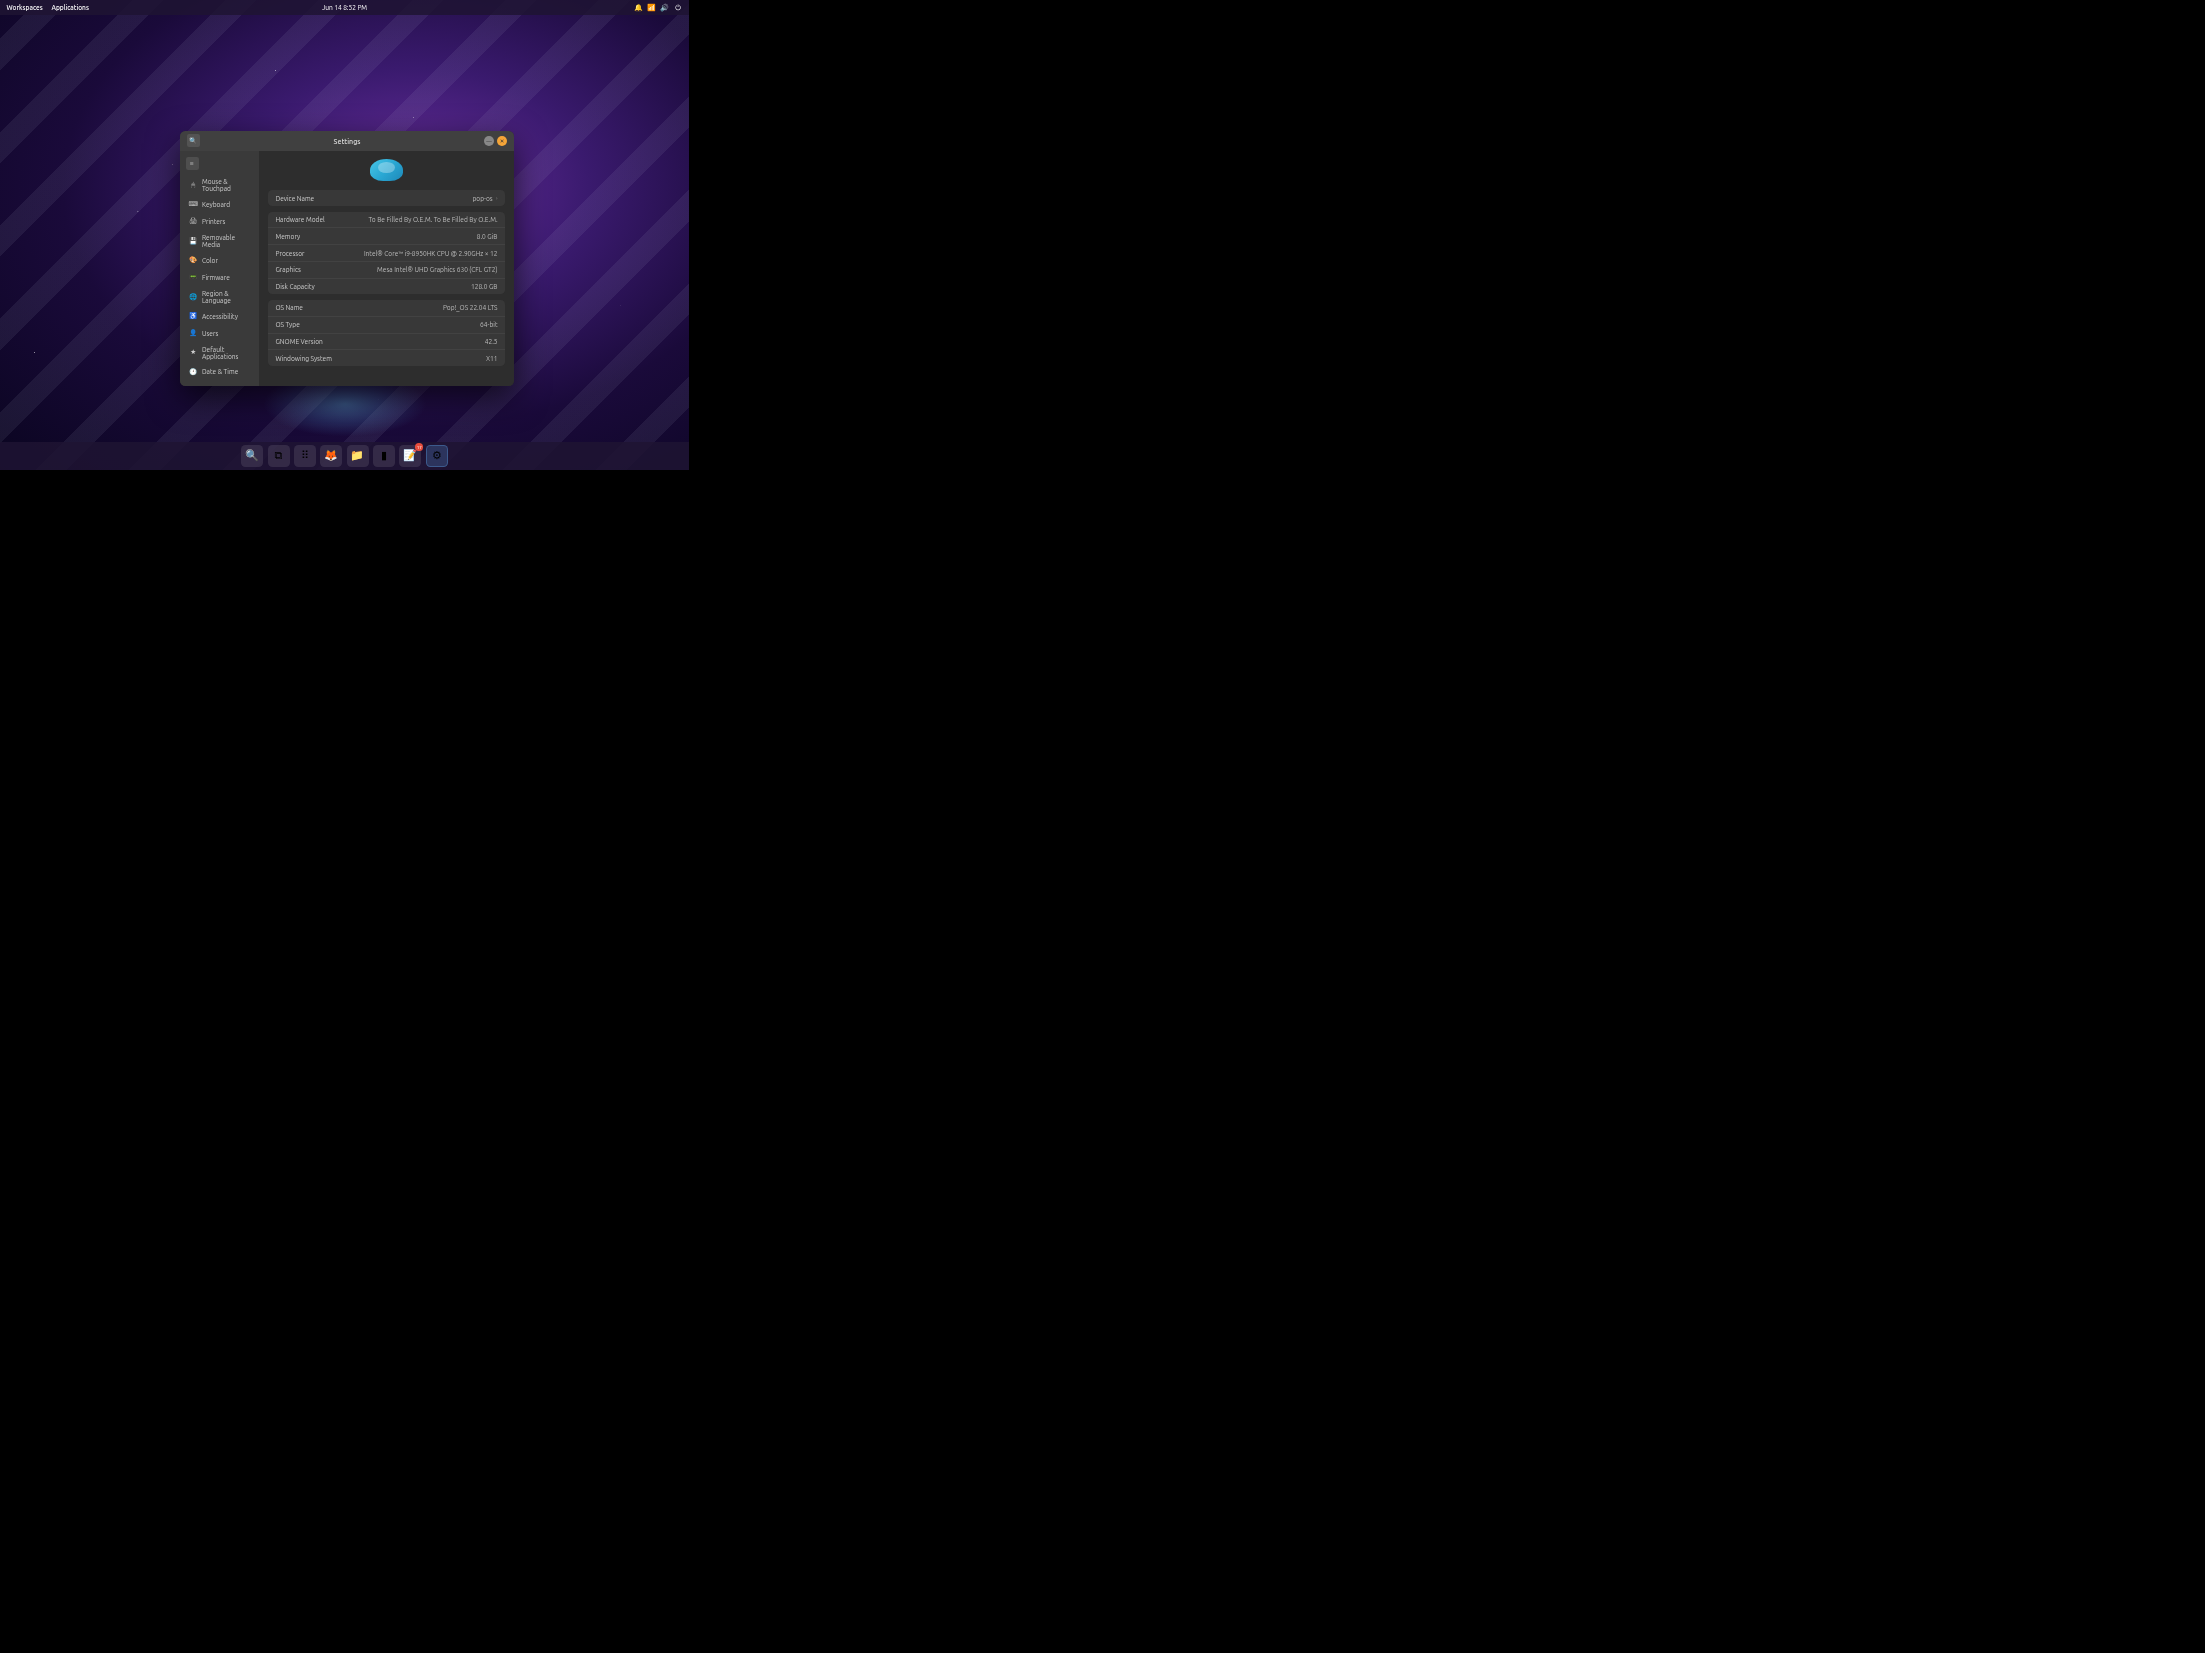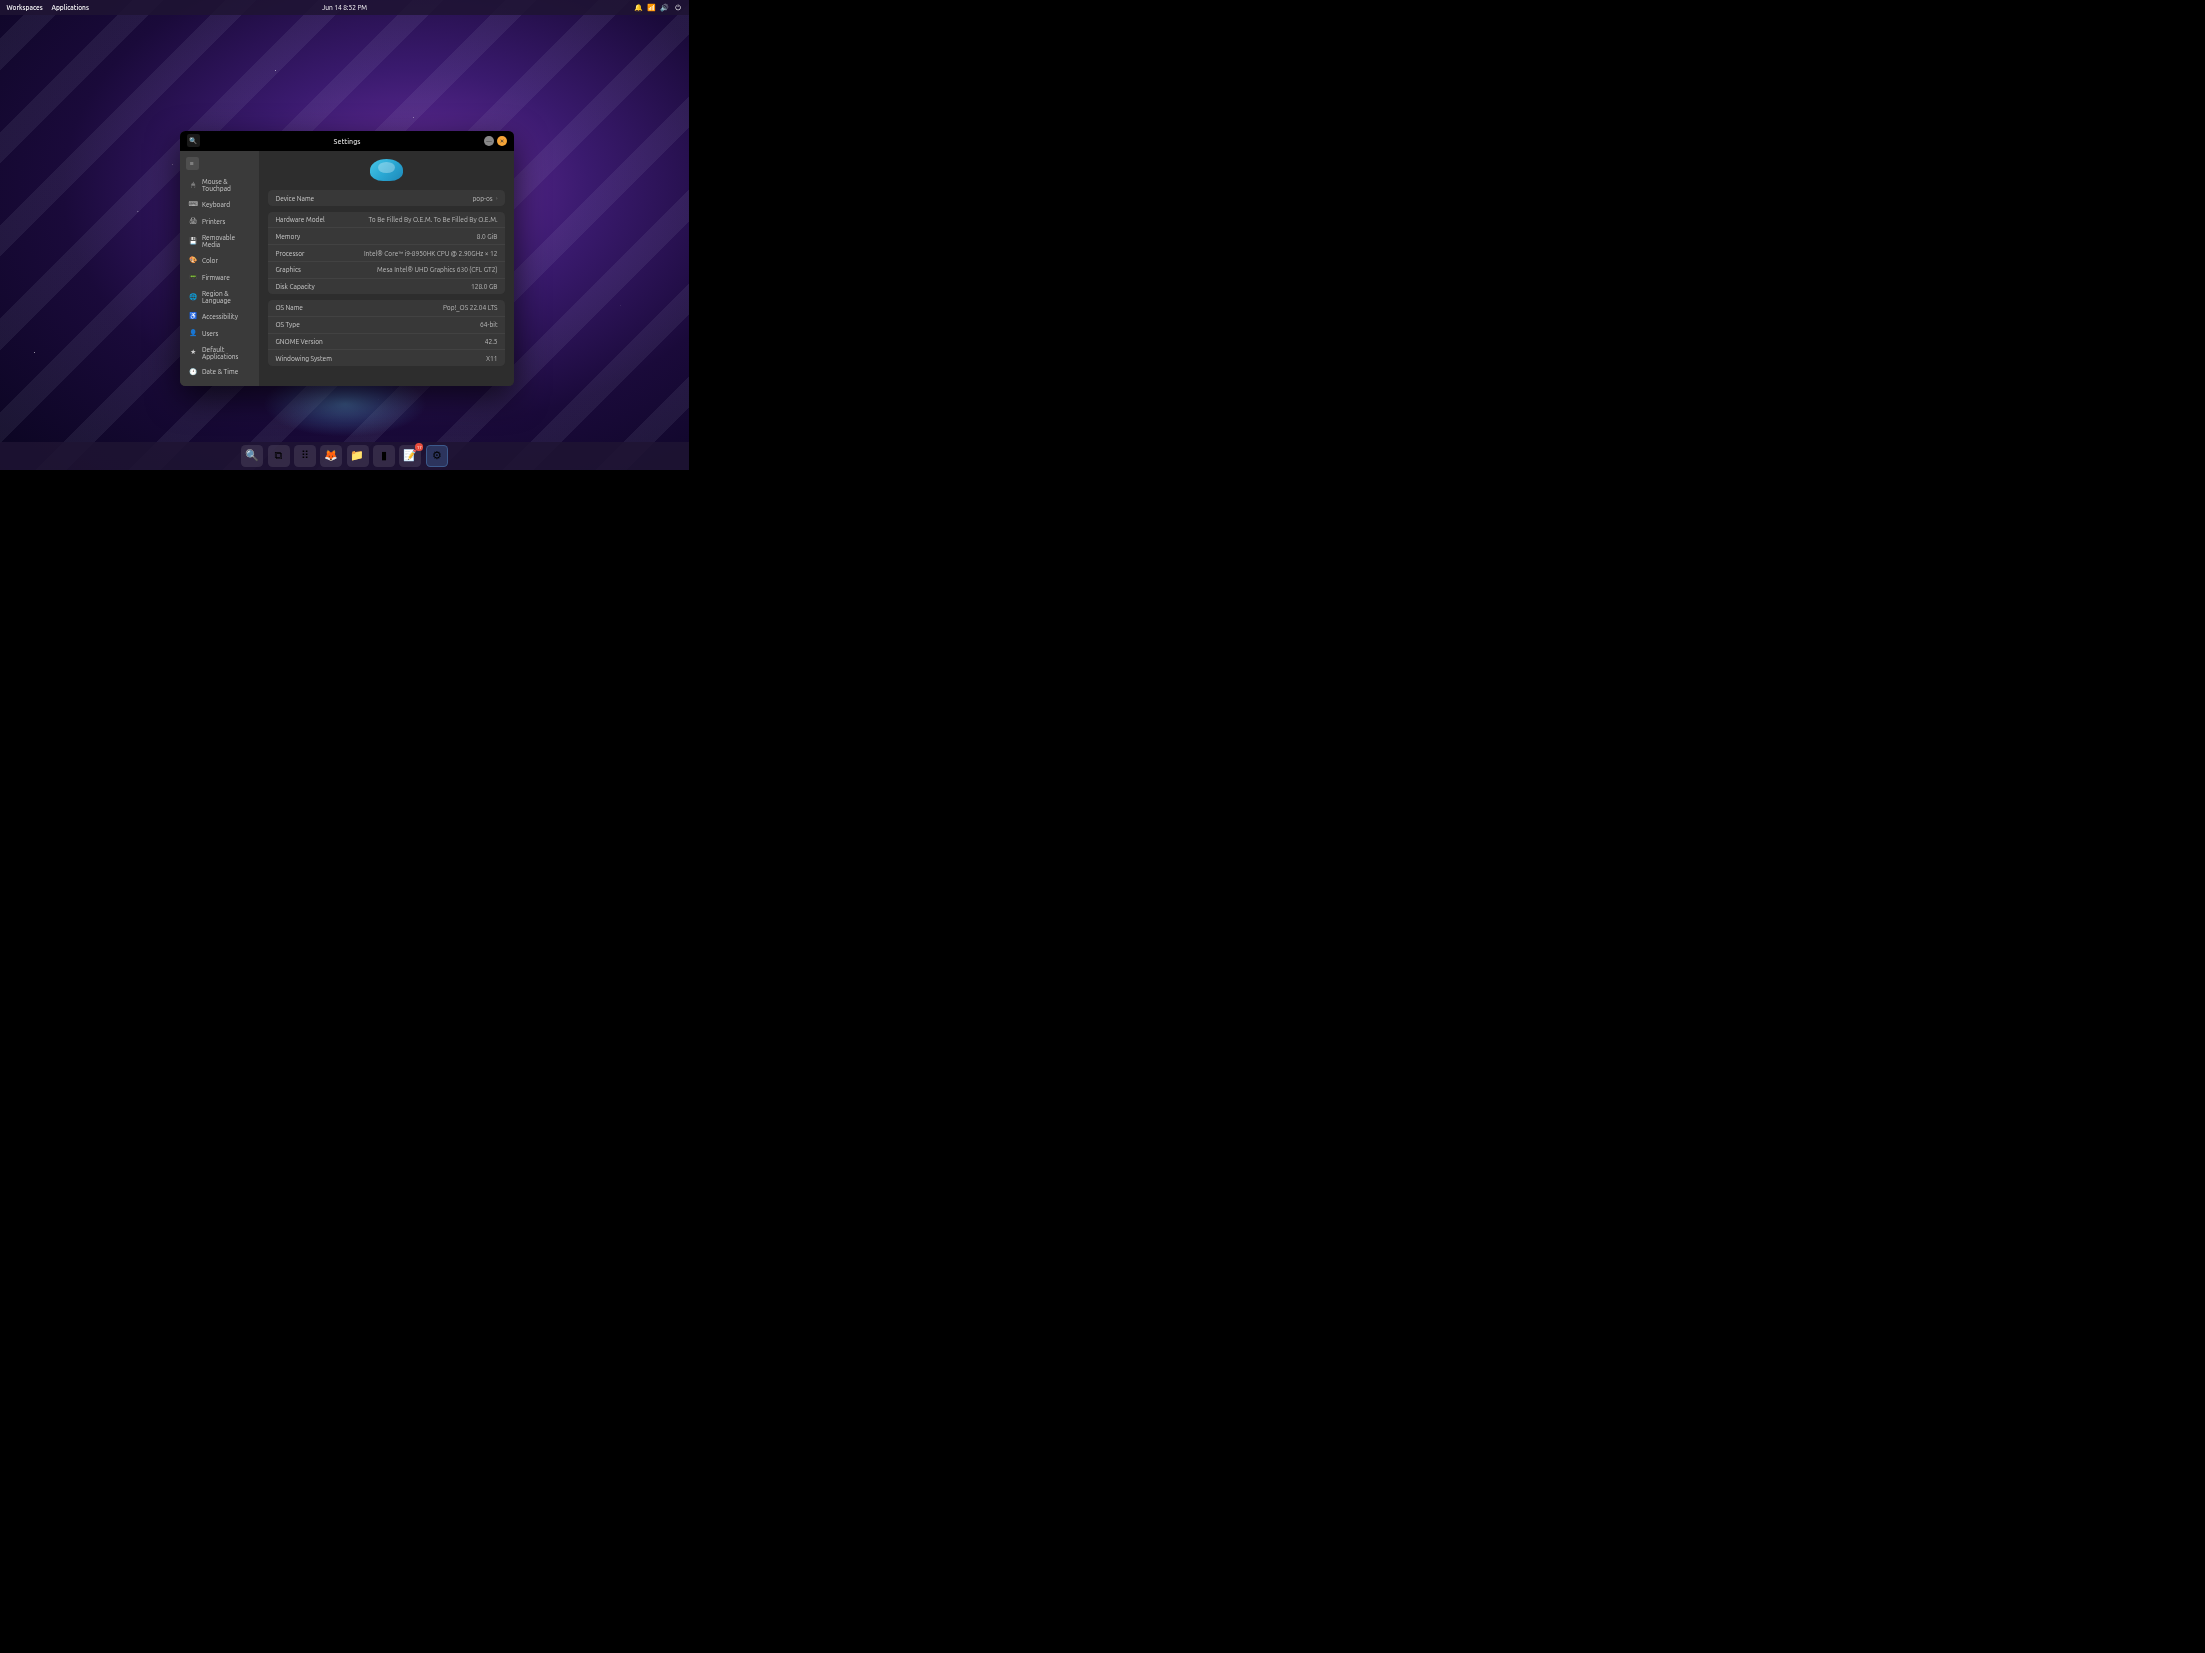--- a/index.html
+++ b/index.html
@@ -180,21 +180,21 @@
       border-radius: 5.5px;
       box-shadow: 0 11px 33px rgba(0,0,0,0.7);
       z-index: 200;
       overflow: hidden;
     }
 
     
     .win-titlebar {
       display: flex;
       align-items: center;
-      background: #000000;
+      background: #404040;
       height: 19.7px;
       padding: 0 7px;
       position: relative;
     }
 
     .win-titlebar-title {
       position: absolute;
       left: 50%;
       transform: translateX(-50%);
       color: #ddd;

